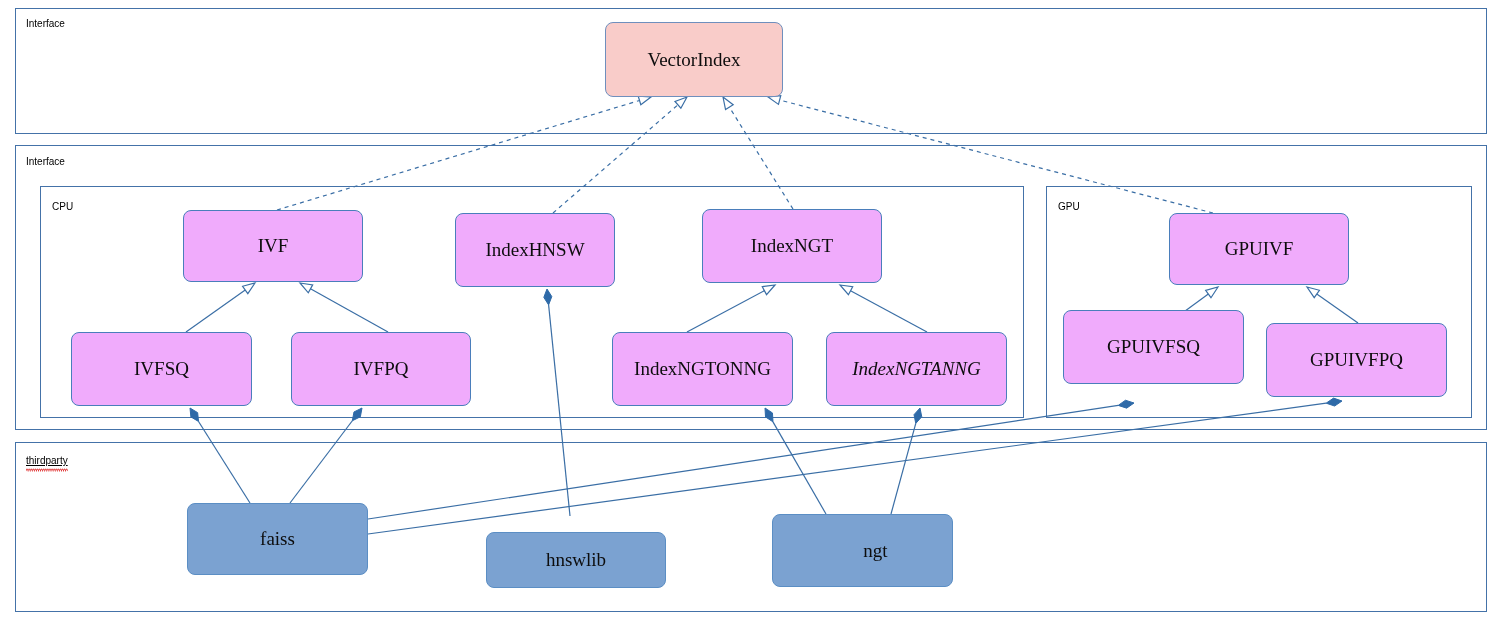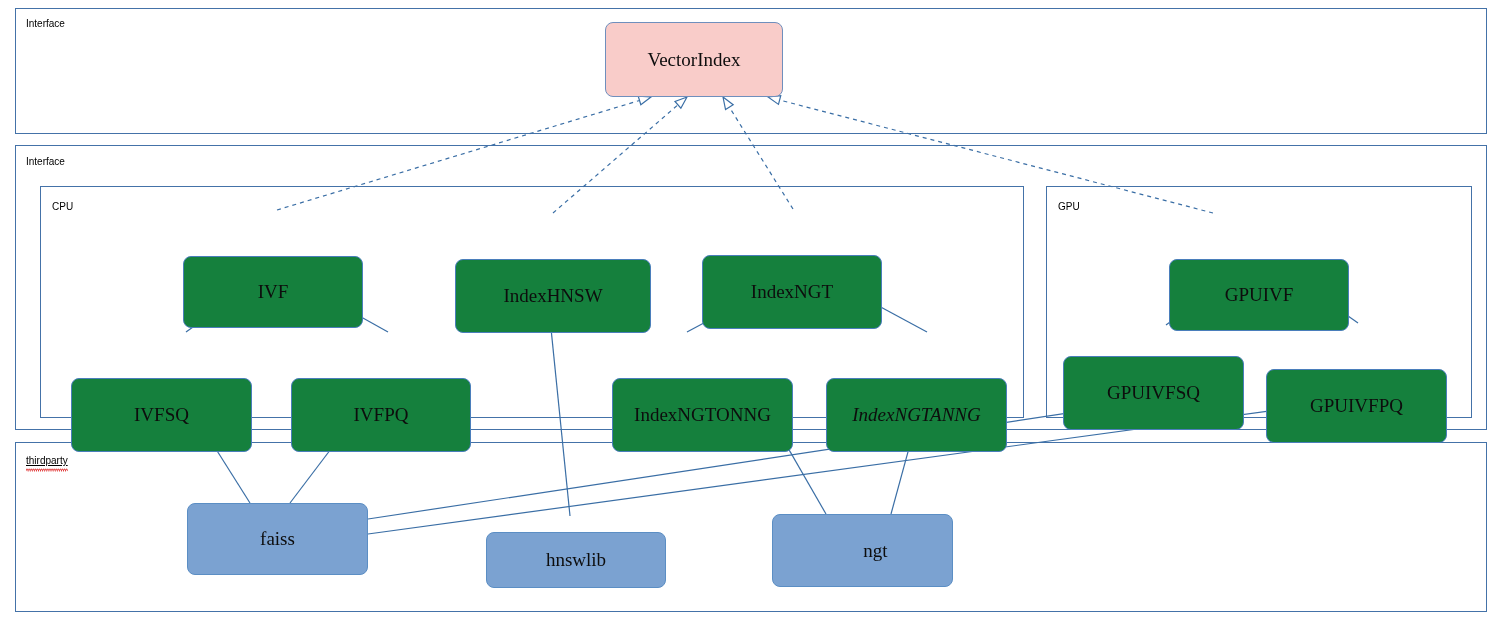--- a/index.html
+++ b/index.html
@@ -58,21 +58,21 @@
     display: flex;
     align-items: center;
     justify-content: center;
     font-family: "Liberation Serif", serif;
     font-size: 19px;
     color: #0d0d0d;
     text-align: center;
     z-index: 3;
   }
   .node.iface  { background: #f9ccc9; border-color: #6f8fbd; }
-  .node.impl   { background: #15803d; border-color: #4a7ebb; margin-top: 46px; }
+  .node.impl   { background: #f0abfc; border-color: #4a7ebb; }
   .node.third  { background: #7ba2d1; border-color: #5b8ec4; }
 </style>
 </head>
 <body>
 
 <div id="canvas">
 
   <div id="groups-layer">
       <div class="group" style="left: 15px; top: 8px; width: 1472px; height: 126px; border-color: rgb(68, 114, 168);"></div>
       <div class="group-label" style="left: 26px; top: 19px;">Interface</div>
@@ -159,21 +159,21 @@
       </g>
     </svg>
 
   <div id="nodes-layer">
       <div class="node iface" style="left: 605px; top: 22px; width: 178px; height: 75px;">
         <span>VectorIndex</span>
       </div>
       <div class="node impl" style="left: 183px; top: 210px; width: 180px; height: 72px;">
         <span>IVF</span>
       </div>
-      <div class="node impl" style="left: 455px; top: 213px; width: 196px; height: 74px;">
+      <div class="node impl" style="left: 455px; top: 213px; width: 160px; height: 74px;">
         <span>IndexHNSW</span>
       </div>
       <div class="node impl" style="left: 702px; top: 209px; width: 180px; height: 74px;">
         <span>IndexNGT</span>
       </div>
       <div class="node impl" style="left: 71px; top: 332px; width: 181px; height: 74px;">
         <span>IVFSQ</span>
       </div>
       <div class="node impl" style="left: 291px; top: 332px; width: 180px; height: 74px;">
         <span>IVFPQ</span>

